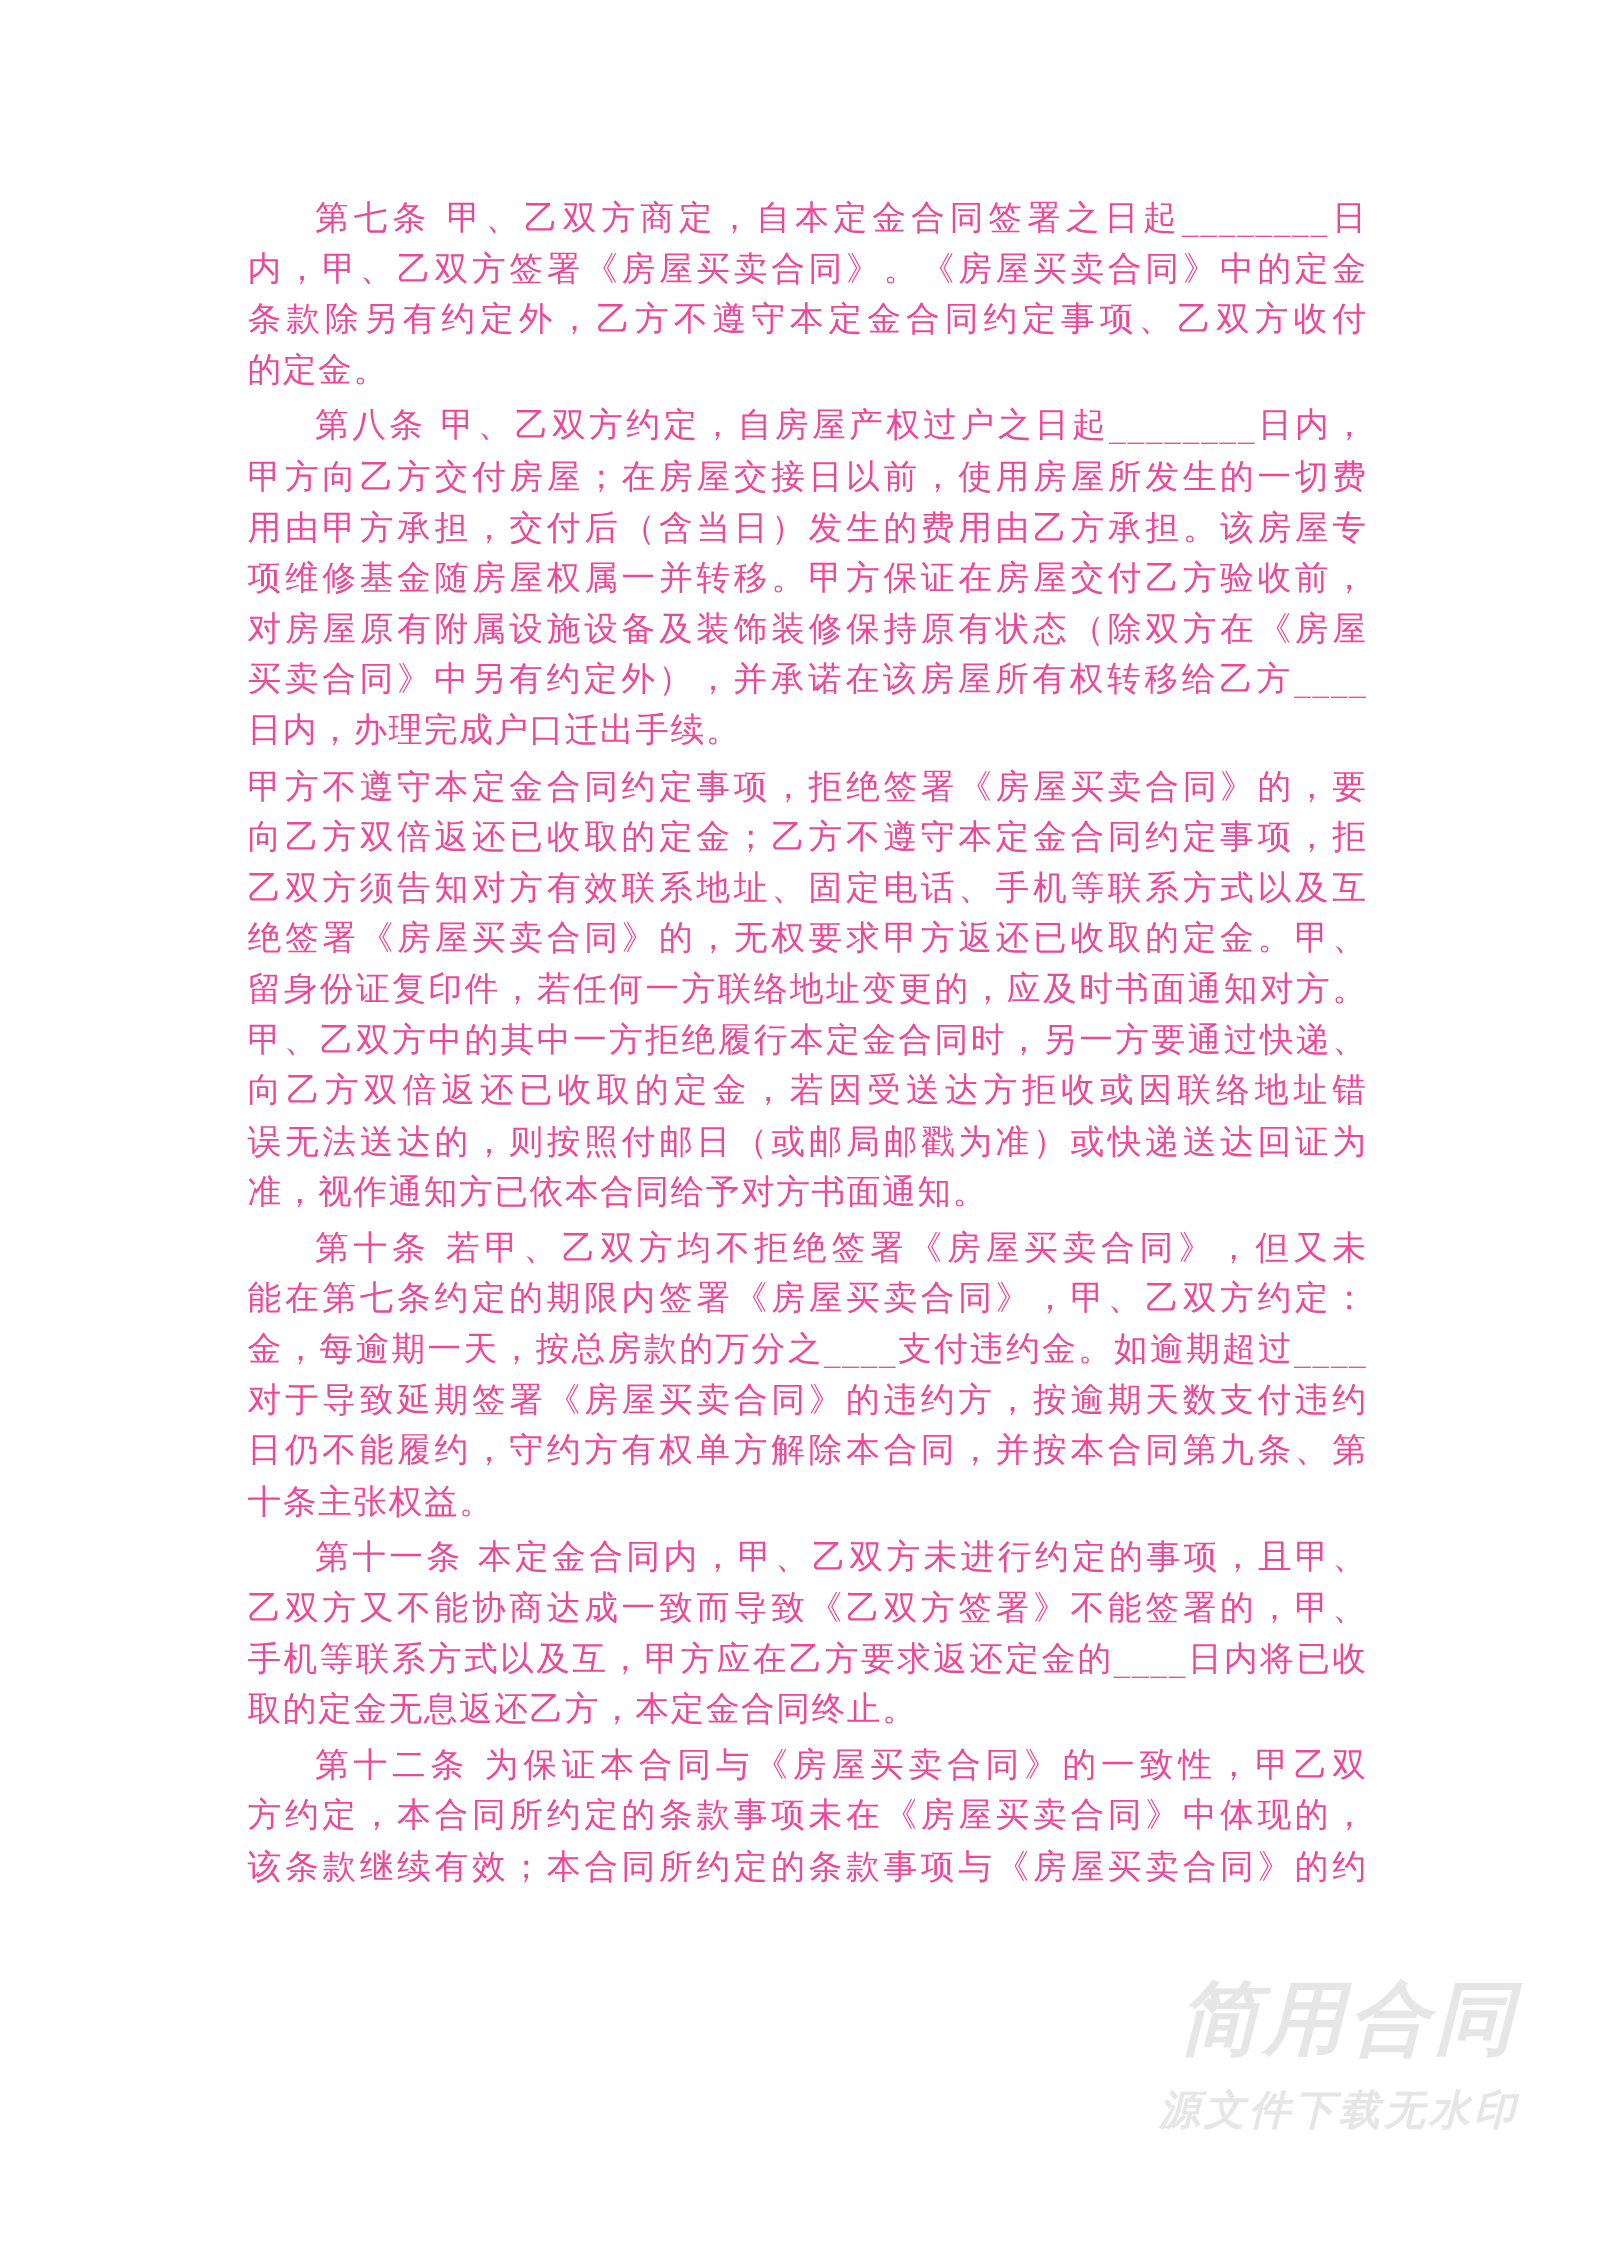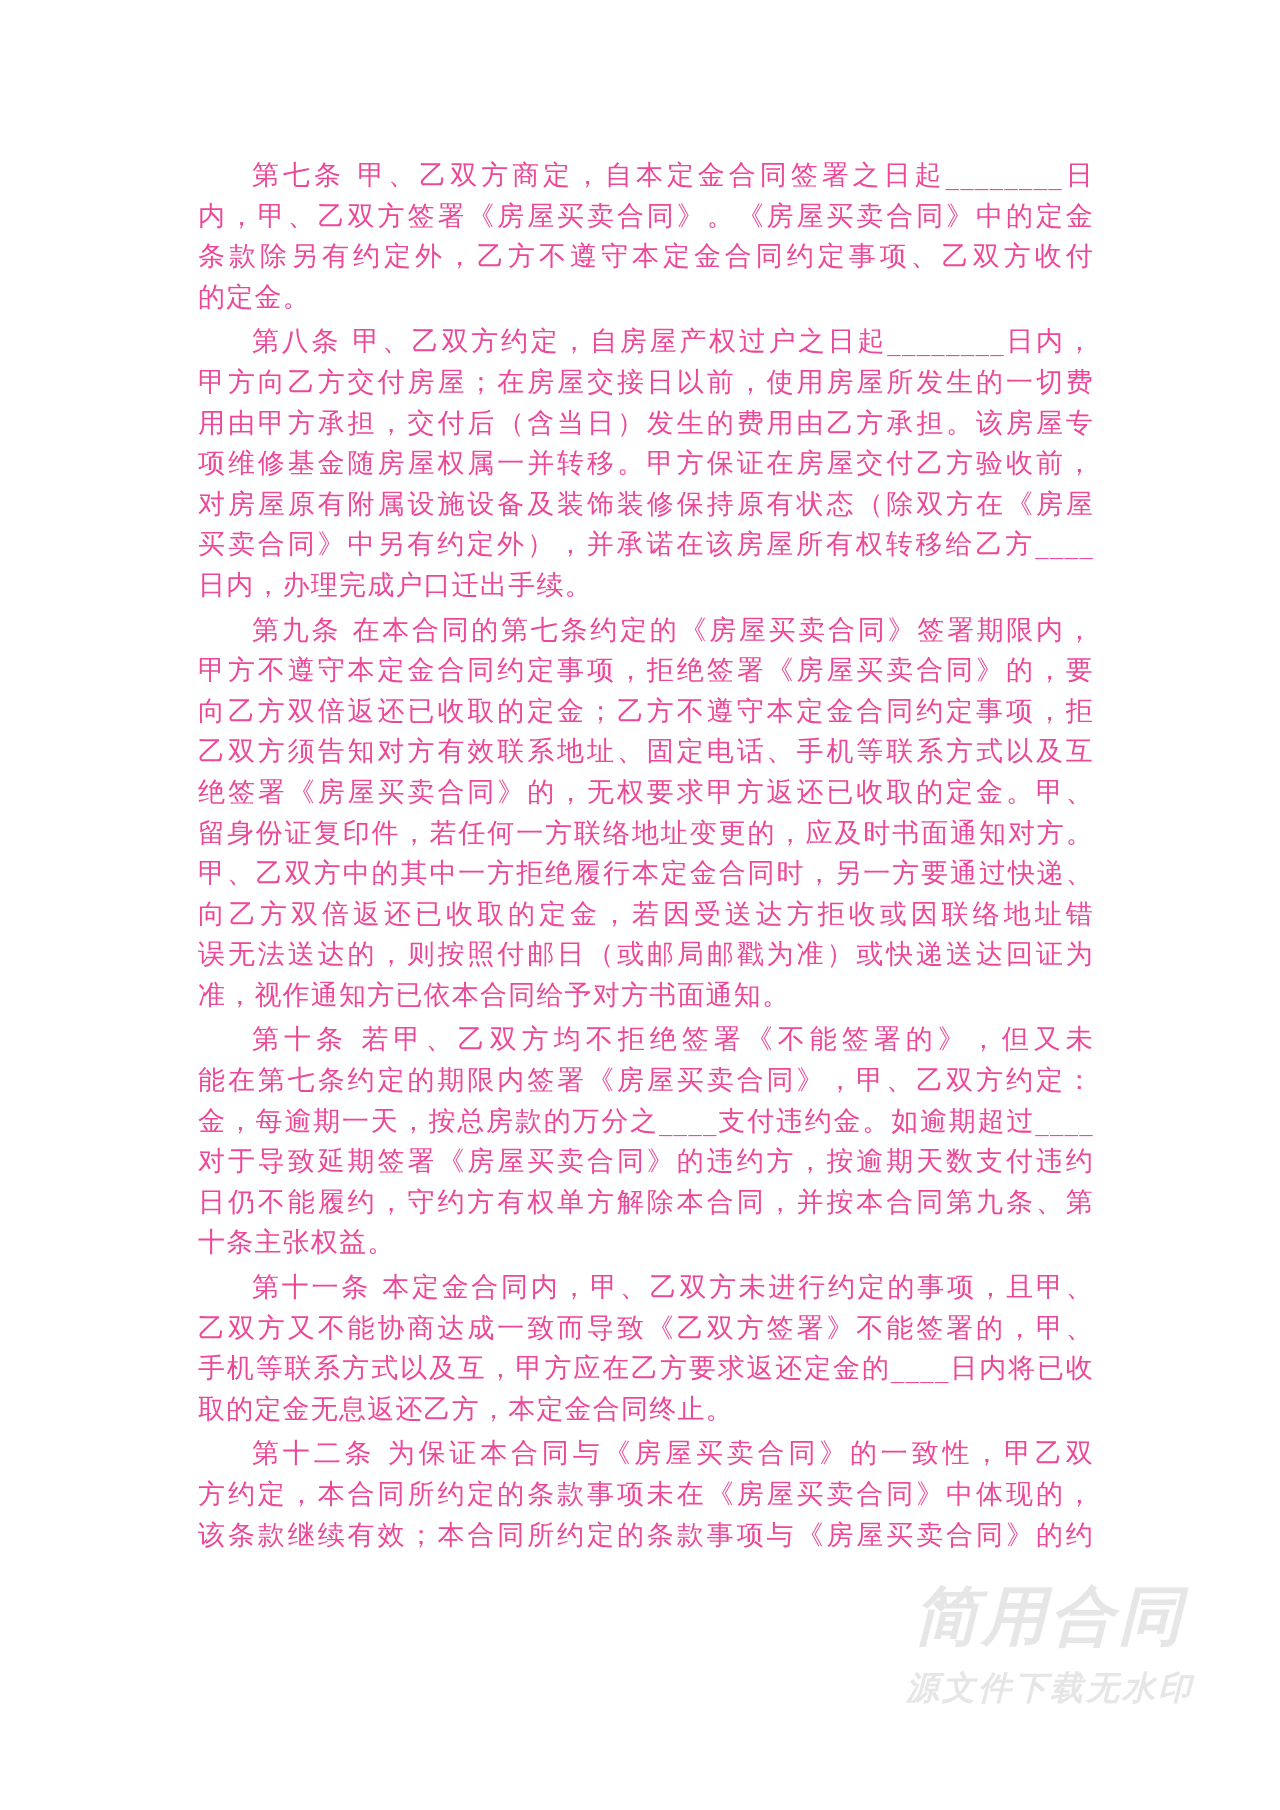--- a/index.html
+++ b/index.html
@@ -10,21 +10,21 @@
     font-size: 27px; line-height: 40.6px; color: #ec4899;
     text-align: justify; letter-spacing: 1.2px;
   }
   .line { display: block; white-space: nowrap; text-align-last: justify; text-align: justify; }
   .line.last { text-align-last: left; }
   .indent { padding-left: 54px; }
   .watermark {
     position: absolute; left: 885px; top: 1580px; width: 330px;
     font-family: "DejaVu Sans", "Liberation Sans", sans-serif;
     font-weight: bold; font-style: italic; color: #e6e6e6;
-    text-align: center; pointer-events: none; user-select: none;
+    text-align: right; pointer-events: none; user-select: none;
   }
   .wm-main { font-size: 64px; line-height: 72px; letter-spacing: 4px; }
   .wm-sub { font-size: 33px; line-height: 44px; letter-spacing: 3px; margin-top: 14px; }
 </style>
 </head>
 <body>
 
 <div class="page">
 
   <p style="margin:0 0 4px 0;">
@@ -38,34 +38,33 @@
     <span class="line indent">第八条  甲、乙双方约定，自房屋产权过户之日起________日内，</span>
     <span class="line">甲方向乙方交付房屋；在房屋交接日以前，使用房屋所发生的一切费</span>
     <span class="line">用由甲方承担，交付后（含当日）发生的费用由乙方承担。该房屋专</span>
     <span class="line">项维修基金随房屋权属一并转移。甲方保证在房屋交付乙方验收前，</span>
     <span class="line">对房屋原有附属设施设备及装饰装修保持原有状态（除双方在《房屋</span>
     <span class="line">买卖合同》中另有约定外），并承诺在该房屋所有权转移给乙方____</span>
     <span class="line last">日内，办理完成户口迁出手续。</span>
   </p>
 
   <p style="margin:0 0 4px 0;">
-    <span class="line indent">第九条  在本合同的第七条约定的《房屋买卖合同》签署期限内，</span>
     <span class="line">甲方不遵守本定金合同约定事项，拒绝签署《房屋买卖合同》的，要</span>
     <span class="line">向乙方双倍返还已收取的定金；乙方不遵守本定金合同约定事项，拒</span>
     <span class="line">乙双方须告知对方有效联系地址、固定电话、手机等联系方式以及互</span>
     <span class="line">绝签署《房屋买卖合同》的，无权要求甲方返还已收取的定金。甲、</span>
     <span class="line">留身份证复印件，若任何一方联络地址变更的，应及时书面通知对方。</span>
     <span class="line">甲、乙双方中的其中一方拒绝履行本定金合同时，另一方要通过快递、</span>
     <span class="line">向乙方双倍返还已收取的定金，若因受送达方拒收或因联络地址错</span>
     <span class="line">误无法送达的，则按照付邮日（或邮局邮戳为准）或快递送达回证为</span>
     <span class="line last">准，视作通知方已依本合同给予对方书面通知。</span>
   </p>
 
   <p style="margin:0 0 4px 0;">
-    <span class="line indent">第十条  若甲、乙双方均不拒绝签署《不能签署的》，但又未</span>
+    <span class="line indent">第十条  若甲、乙双方均不拒绝签署《房屋买卖合同》，但又未</span>
     <span class="line">能在第七条约定的期限内签署《房屋买卖合同》，甲、乙双方约定：</span>
     <span class="line">金，每逾期一天，按总房款的万分之____支付违约金。如逾期超过____</span>
     <span class="line">对于导致延期签署《房屋买卖合同》的违约方，按逾期天数支付违约</span>
     <span class="line">日仍不能履约，守约方有权单方解除本合同，并按本合同第九条、第</span>
     <span class="line last">十条主张权益。</span>
   </p>
 
   <p style="margin:0 0 4px 0;">
     <span class="line indent">第十一条  本定金合同内，甲、乙双方未进行约定的事项，且甲、</span>
     <span class="line">乙双方又不能协商达成一致而导致《乙双方签署》不能签署的，甲、</span>

